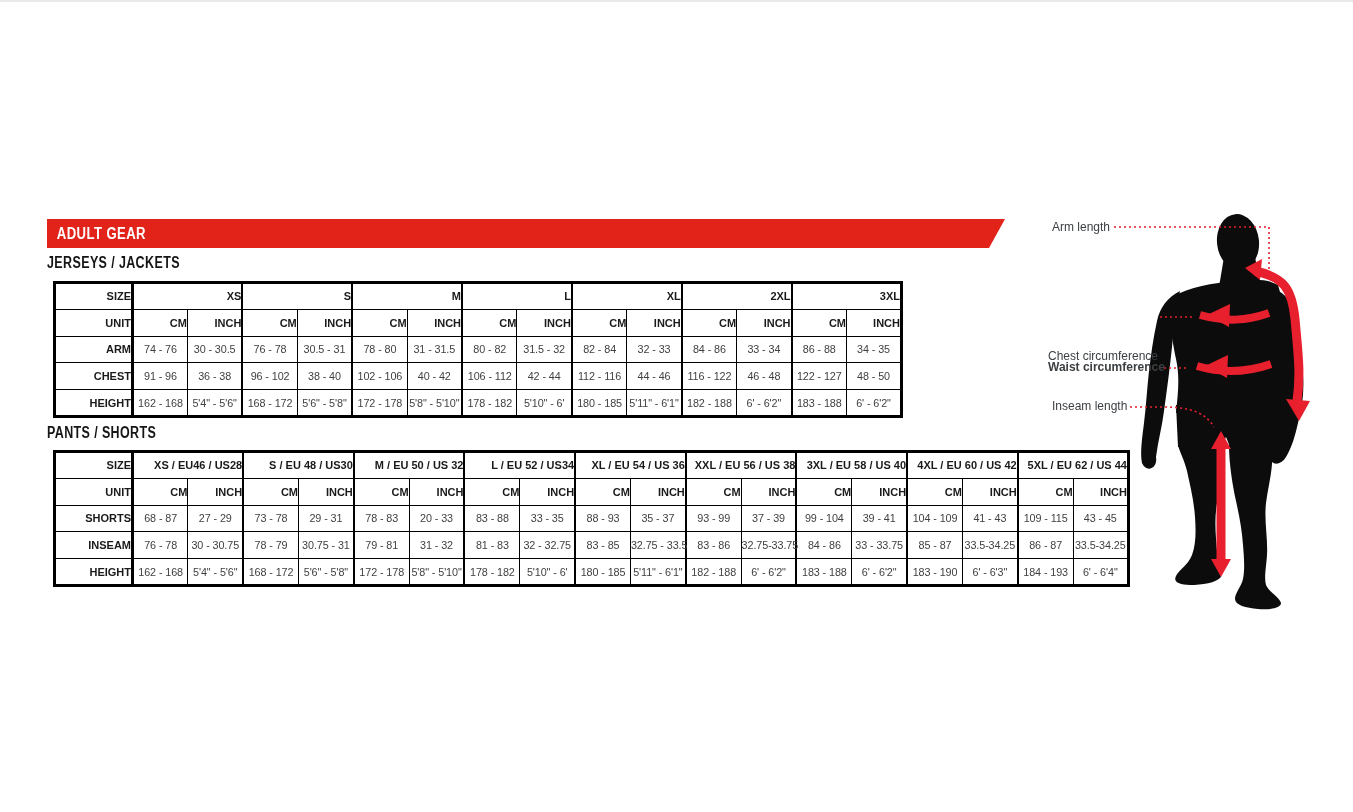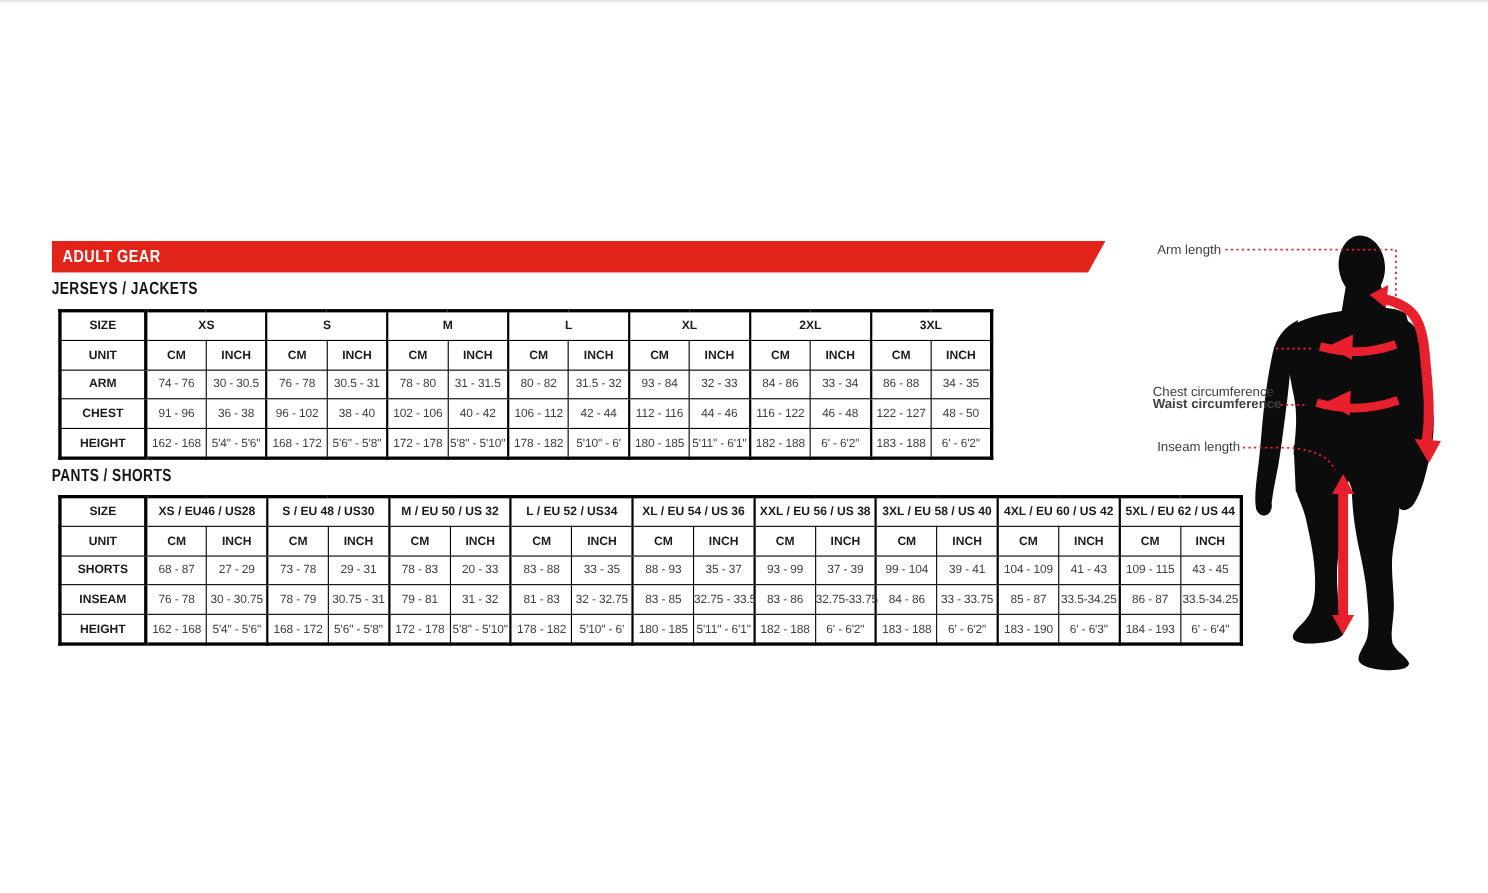--- a/index.html
+++ b/index.html
@@ -22,21 +22,21 @@
   .section-heading .cond { display:inline-block; transform:scaleX(.78);
                            transform-origin:left center; letter-spacing:.5px; }
   .heading-jerseys { top:254px; }
   .heading-pants   { top:424px; }
 
   
   .size-table { position:absolute; border-collapse:collapse; table-layout:fixed;
                 background:#fff; border:3px solid #000; }
   .size-table th, .size-table td { border:1px solid #000; text-align:center;
                 vertical-align:middle; height:26.8px; white-space:nowrap; overflow:visible; }
-  .size-table th { font-size:11px; color:#1a1a1a; font-weight:bold; }
+  .size-table th { font-size:11px; color:#1a1a1a; font-weight:bold;text-align:right; }
   .size-table td { font-size:10.8px; color:#3f3f3f; letter-spacing:-.1px; }
   .size-table .group-start { border-left:2px solid #000; }
   .size-table .label-col   { border-right:3px solid #000; }
   #jerseys-table { left:53px; top:281px; width:850px; }
   #pants-table   { left:53px; top:450px; width:1077px; }
 
   
   .figure-area { position:absolute; left:1040px; top:195px; width:313px; height:445px; }
   .figure-svg  { position:absolute; left:0; top:0; }
   .fig-label { position:absolute; font-size:12px; color:#3c4043; white-space:nowrap; }
@@ -107,21 +107,21 @@
         <tr>
           <th class="label-col">ARM</th>
           <td class="group-start">74 - 76</td>
           <td>30 - 30.5</td>
           <td class="group-start">76 - 78</td>
           <td>30.5 - 31</td>
           <td class="group-start">78 - 80</td>
           <td>31 - 31.5</td>
           <td class="group-start">80 - 82</td>
           <td>31.5 - 32</td>
-          <td class="group-start">93 - 84</td>
+          <td class="group-start">82 - 84</td>
           <td>32 - 33</td>
           <td class="group-start">84 - 86</td>
           <td>33 - 34</td>
           <td class="group-start">86 - 88</td>
           <td>34 - 35</td>
         </tr>
         <tr>
           <th class="label-col">CHEST</th>
           <td class="group-start">91 - 96</td>
           <td>36 - 38</td>

